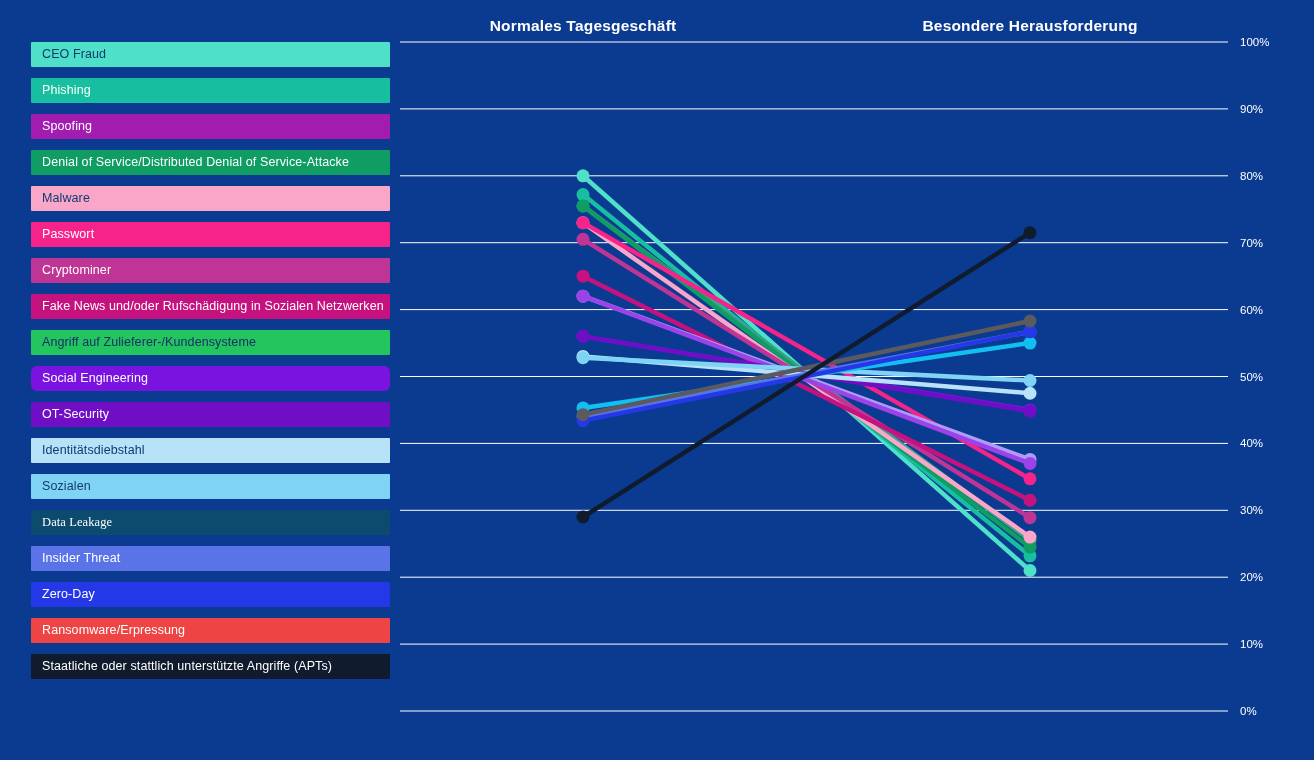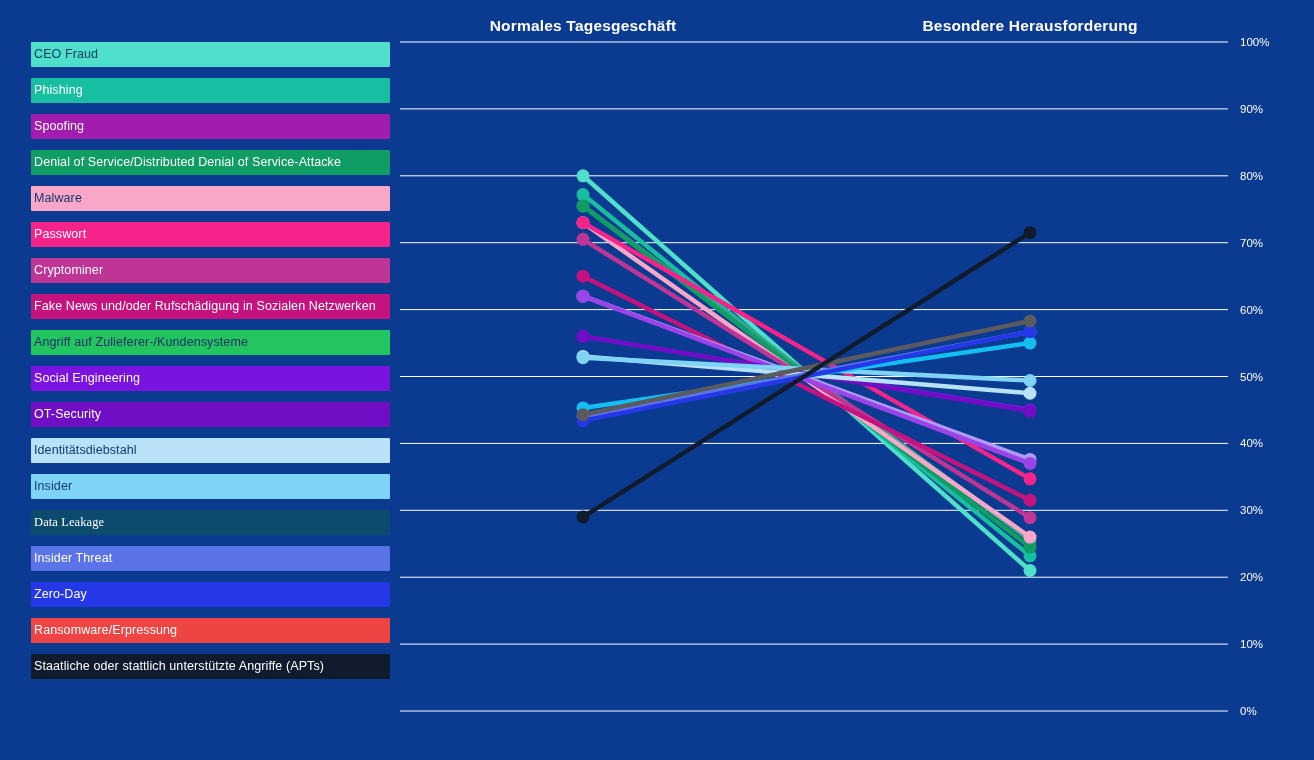--- a/index.html
+++ b/index.html
@@ -19,21 +19,21 @@
   #legend {
     position: absolute;
     left: 31px; top: 42px;
     width: 359px;
   }
   .legend-item {
     height: 25px;
     margin-bottom: 11px;
     display: flex;
     align-items: center;
-    padding-left: 3px;
+    padding-left: 11px;
     box-sizing: border-box;
     border-radius: 1px;
   }
   .legend-label {
     font-size: 12.5px;
     line-height: 1;
     letter-spacing: 0.1px;
     white-space: nowrap;
   }
 
@@ -88,31 +88,31 @@
       </div>
       <div class="legend-item" style="background: rgb(191, 53, 150);">
         <span class="legend-label" style="color: rgb(255, 255, 255);">Cryptominer</span>
       </div>
       <div class="legend-item" style="background: rgb(198, 18, 126);">
         <span class="legend-label" style="color: rgb(255, 255, 255);">Fake News und/oder Rufschädigung in Sozialen Netzwerken</span>
       </div>
       <div class="legend-item" style="background: #22c55e;">
         <span class="legend-label" style="color: rgb(27, 47, 107);">Angriff auf Zulieferer-/Kundensysteme</span>
       </div>
-      <div class="legend-item" style="background: rgb(123, 19, 224);">
+      <div class="legend-item" style="background: rgb(123, 19, 224); border-radius: 6px;">
         <span class="legend-label" style="color: rgb(255, 255, 255);">Social Engineering</span>
       </div>
       <div class="legend-item" style="background: rgb(111, 14, 197);">
         <span class="legend-label" style="color: rgb(255, 255, 255);">OT-Security</span>
       </div>
       <div class="legend-item" style="background: rgb(183, 226, 247);">
         <span class="legend-label" style="color: rgb(19, 58, 112);">Identitätsdiebstahl</span>
       </div>
       <div class="legend-item" style="background: rgb(127, 212, 245);">
-        <span class="legend-label" style="color: rgb(19, 58, 112);">Insider</span>
+        <span class="legend-label" style="color: rgb(19, 58, 112);">Sozialen</span>
       </div>
       <div class="legend-item" style="background: #0c4a6e; font-family: Liberation Serif, serif;">
         <span class="legend-label" style="color: rgb(255, 255, 255);">Data Leakage</span>
       </div>
       <div class="legend-item" style="background: rgb(90, 116, 232);">
         <span class="legend-label" style="color: rgb(255, 255, 255);">Insider Threat</span>
       </div>
       <div class="legend-item" style="background: rgb(36, 56, 232);">
         <span class="legend-label" style="color: rgb(255, 255, 255);">Zero-Day</span>
       </div>

